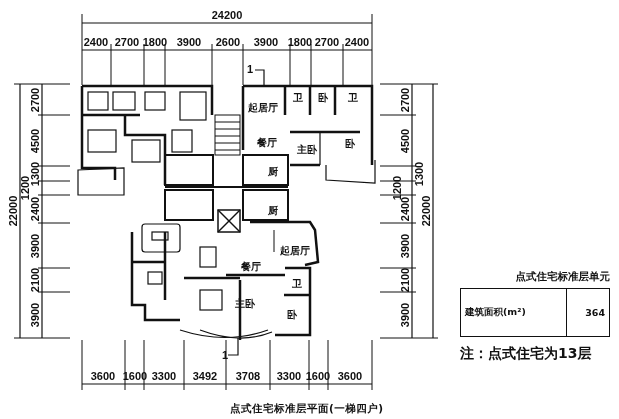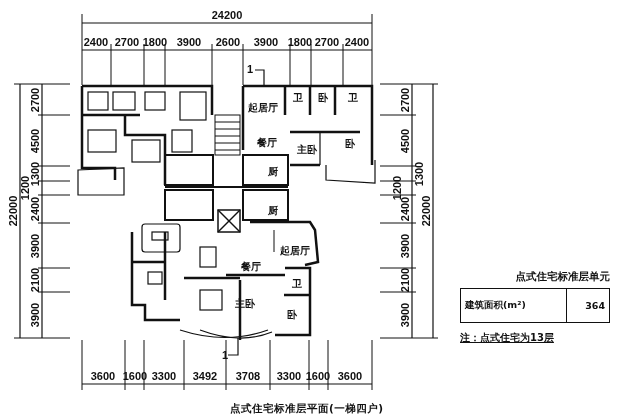--- a/index.html
+++ b/index.html
@@ -3,23 +3,23 @@
 <meta charset="utf-8">
 <style>
   html,body{margin:0;padding:0;background:#fff;}
   body{width:619px;height:419px;position:relative;overflow:hidden;font-family:"DejaVu Sans",sans-serif;color:#111;}
   #plan{position:absolute;left:0;top:0;}
   .dim{font-family:"Liberation Sans",sans-serif;font-size:11px;font-weight:bold;fill:#111;}
   .room{font-family:"DejaVu Sans",sans-serif;font-size:10px;font-weight:bold;fill:#111;}
   .summary{position:absolute;left:460px;top:270px;width:150px;}
   .summary .ttl{font-size:10.5px;font-weight:bold;text-align:right;margin-bottom:4px;}
   .summary table{border-collapse:collapse;font-size:9.5px;font-weight:bold;width:150px;}
-  .summary td{border:1.5px solid #111;padding:10px 4px;height:13px;}
+  .summary td{border:1.5px solid #111;padding:17px 4px;height:13px;}
   .summary td.v{text-align:right;width:34px;}
-  .summary .note{font-size:10px;font-weight:bold;margin-top:8px;text-decoration:underline;}
+  .summary .note{font-size:14px;font-weight:bold;margin-top:8px;}
   .caption{position:absolute;left:230px;top:402px;font-size:10.5px;font-weight:bold;letter-spacing:0.5px;}
 </style>
 </head>
 <body>
 
 <svg id="plan" width="619" height="419" viewBox="0 0 619 419">
   <g stroke="#111" fill="none">
 
     <line x1="82" y1="23" x2="372" y2="23" stroke-width="1.2"></line>
     <line x1="82" y1="50" x2="372" y2="50" stroke-width="1.2"></line>

